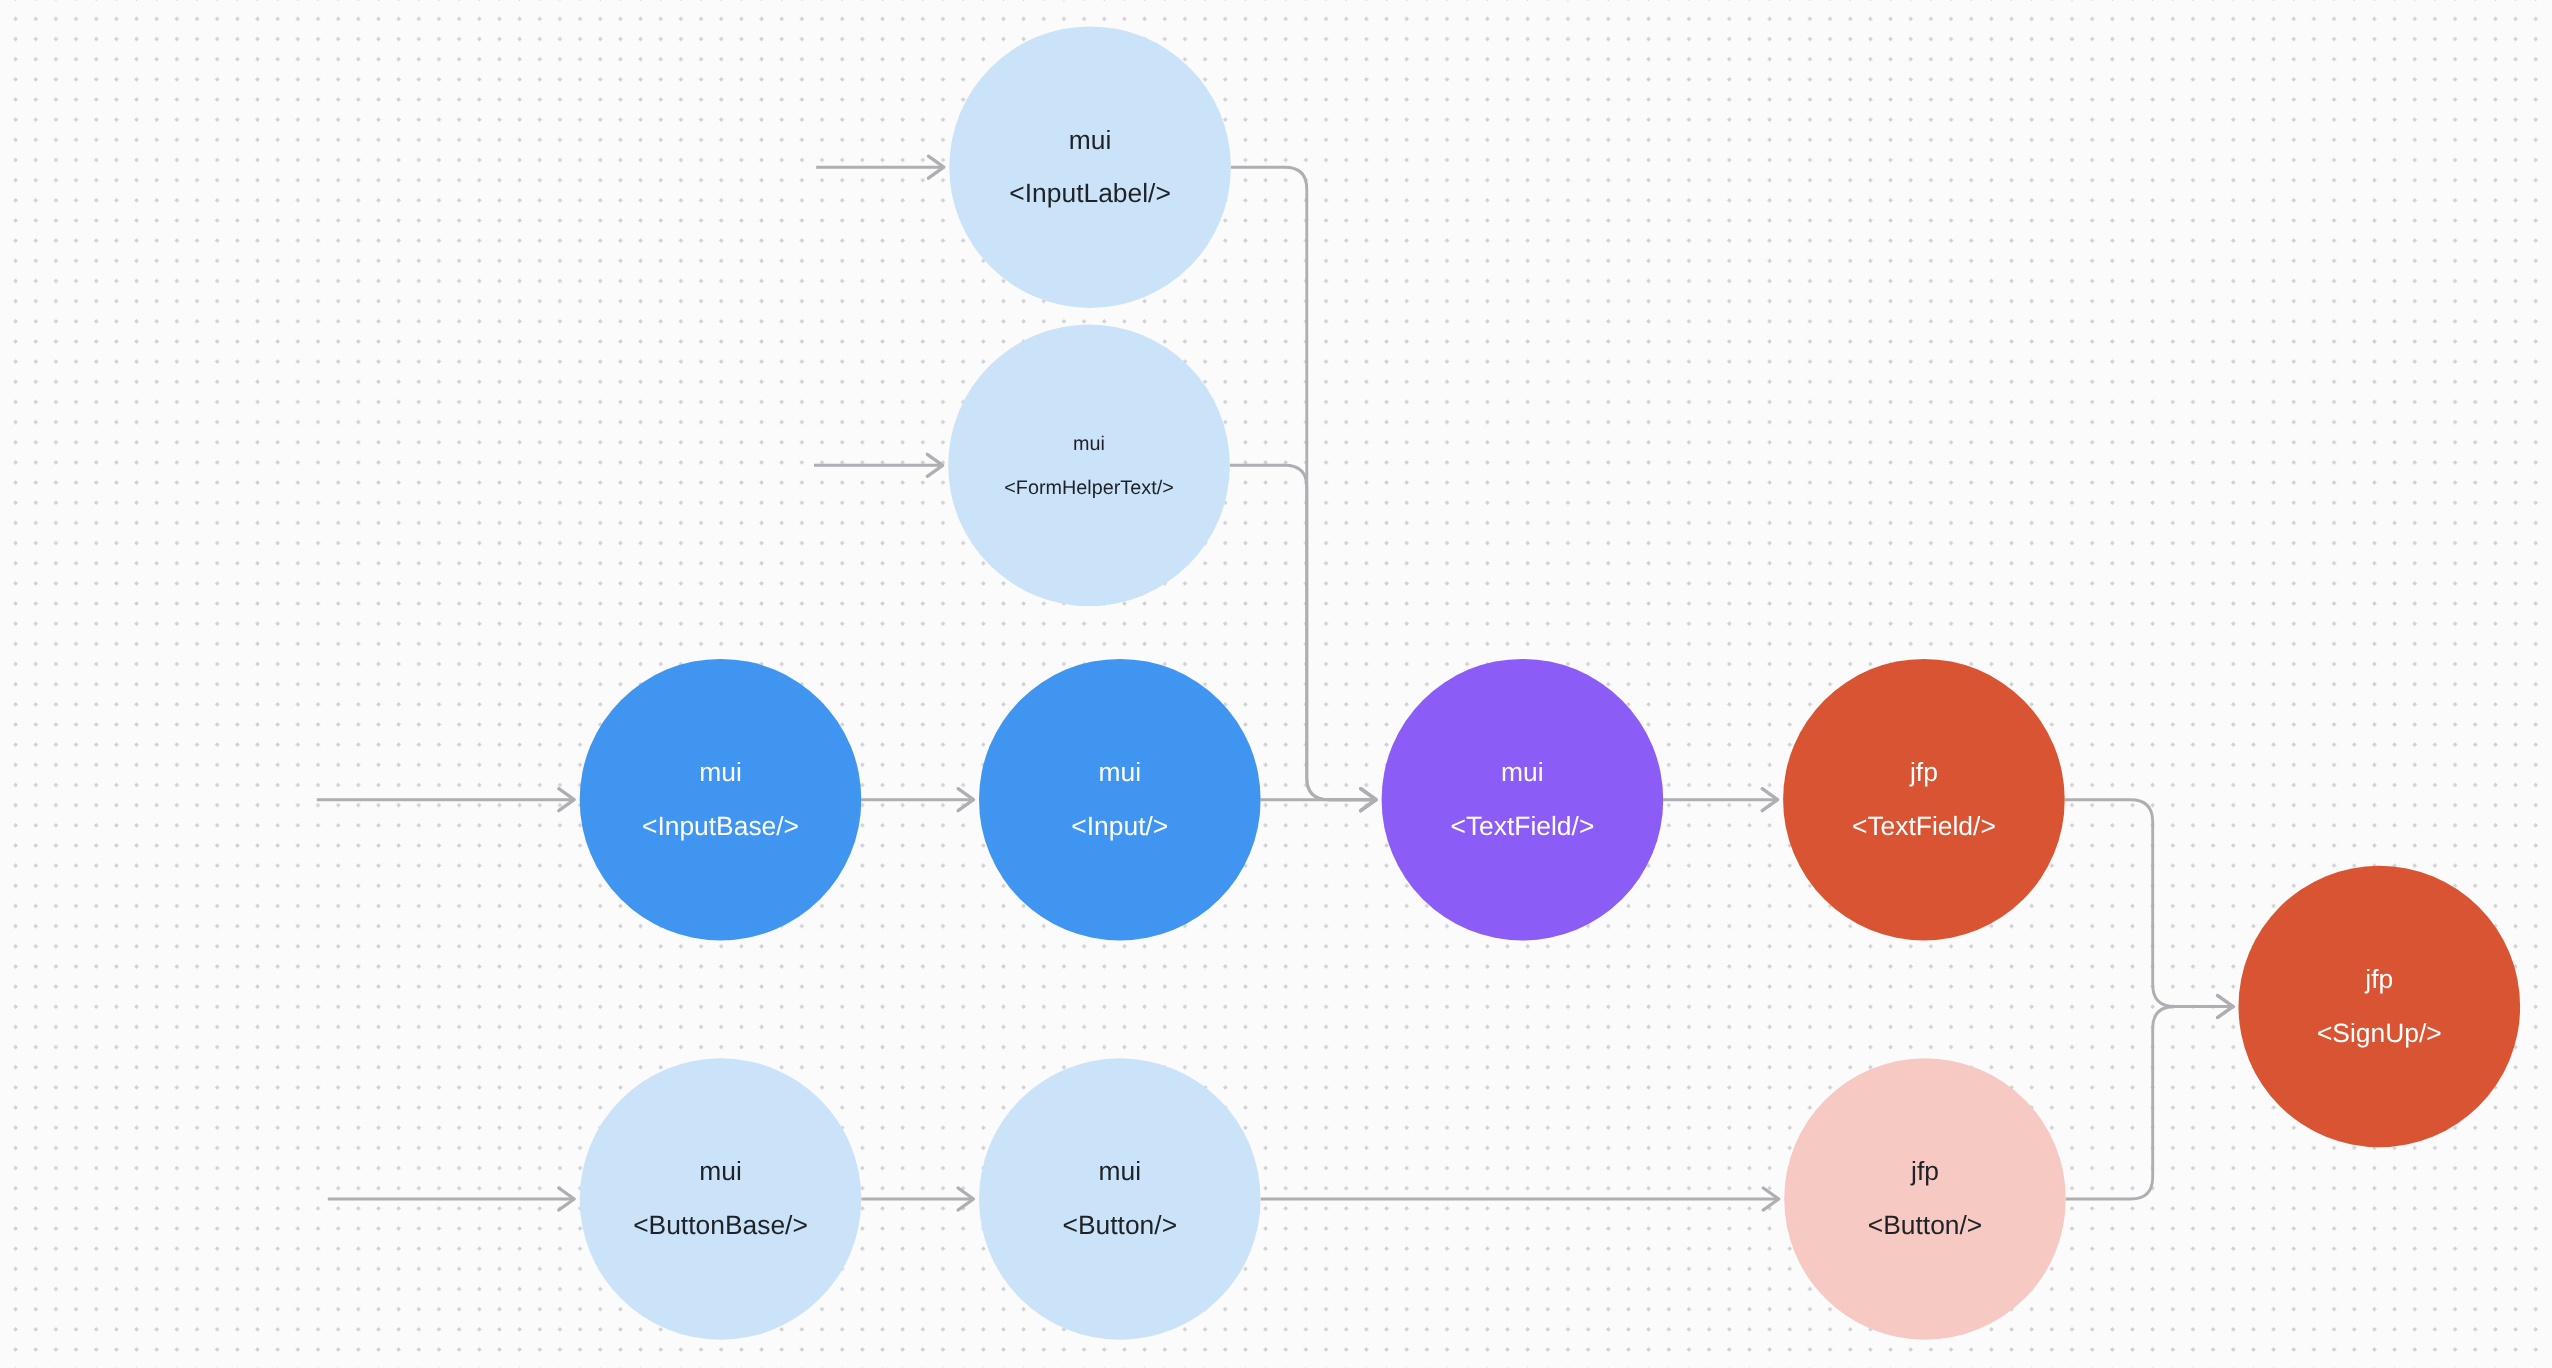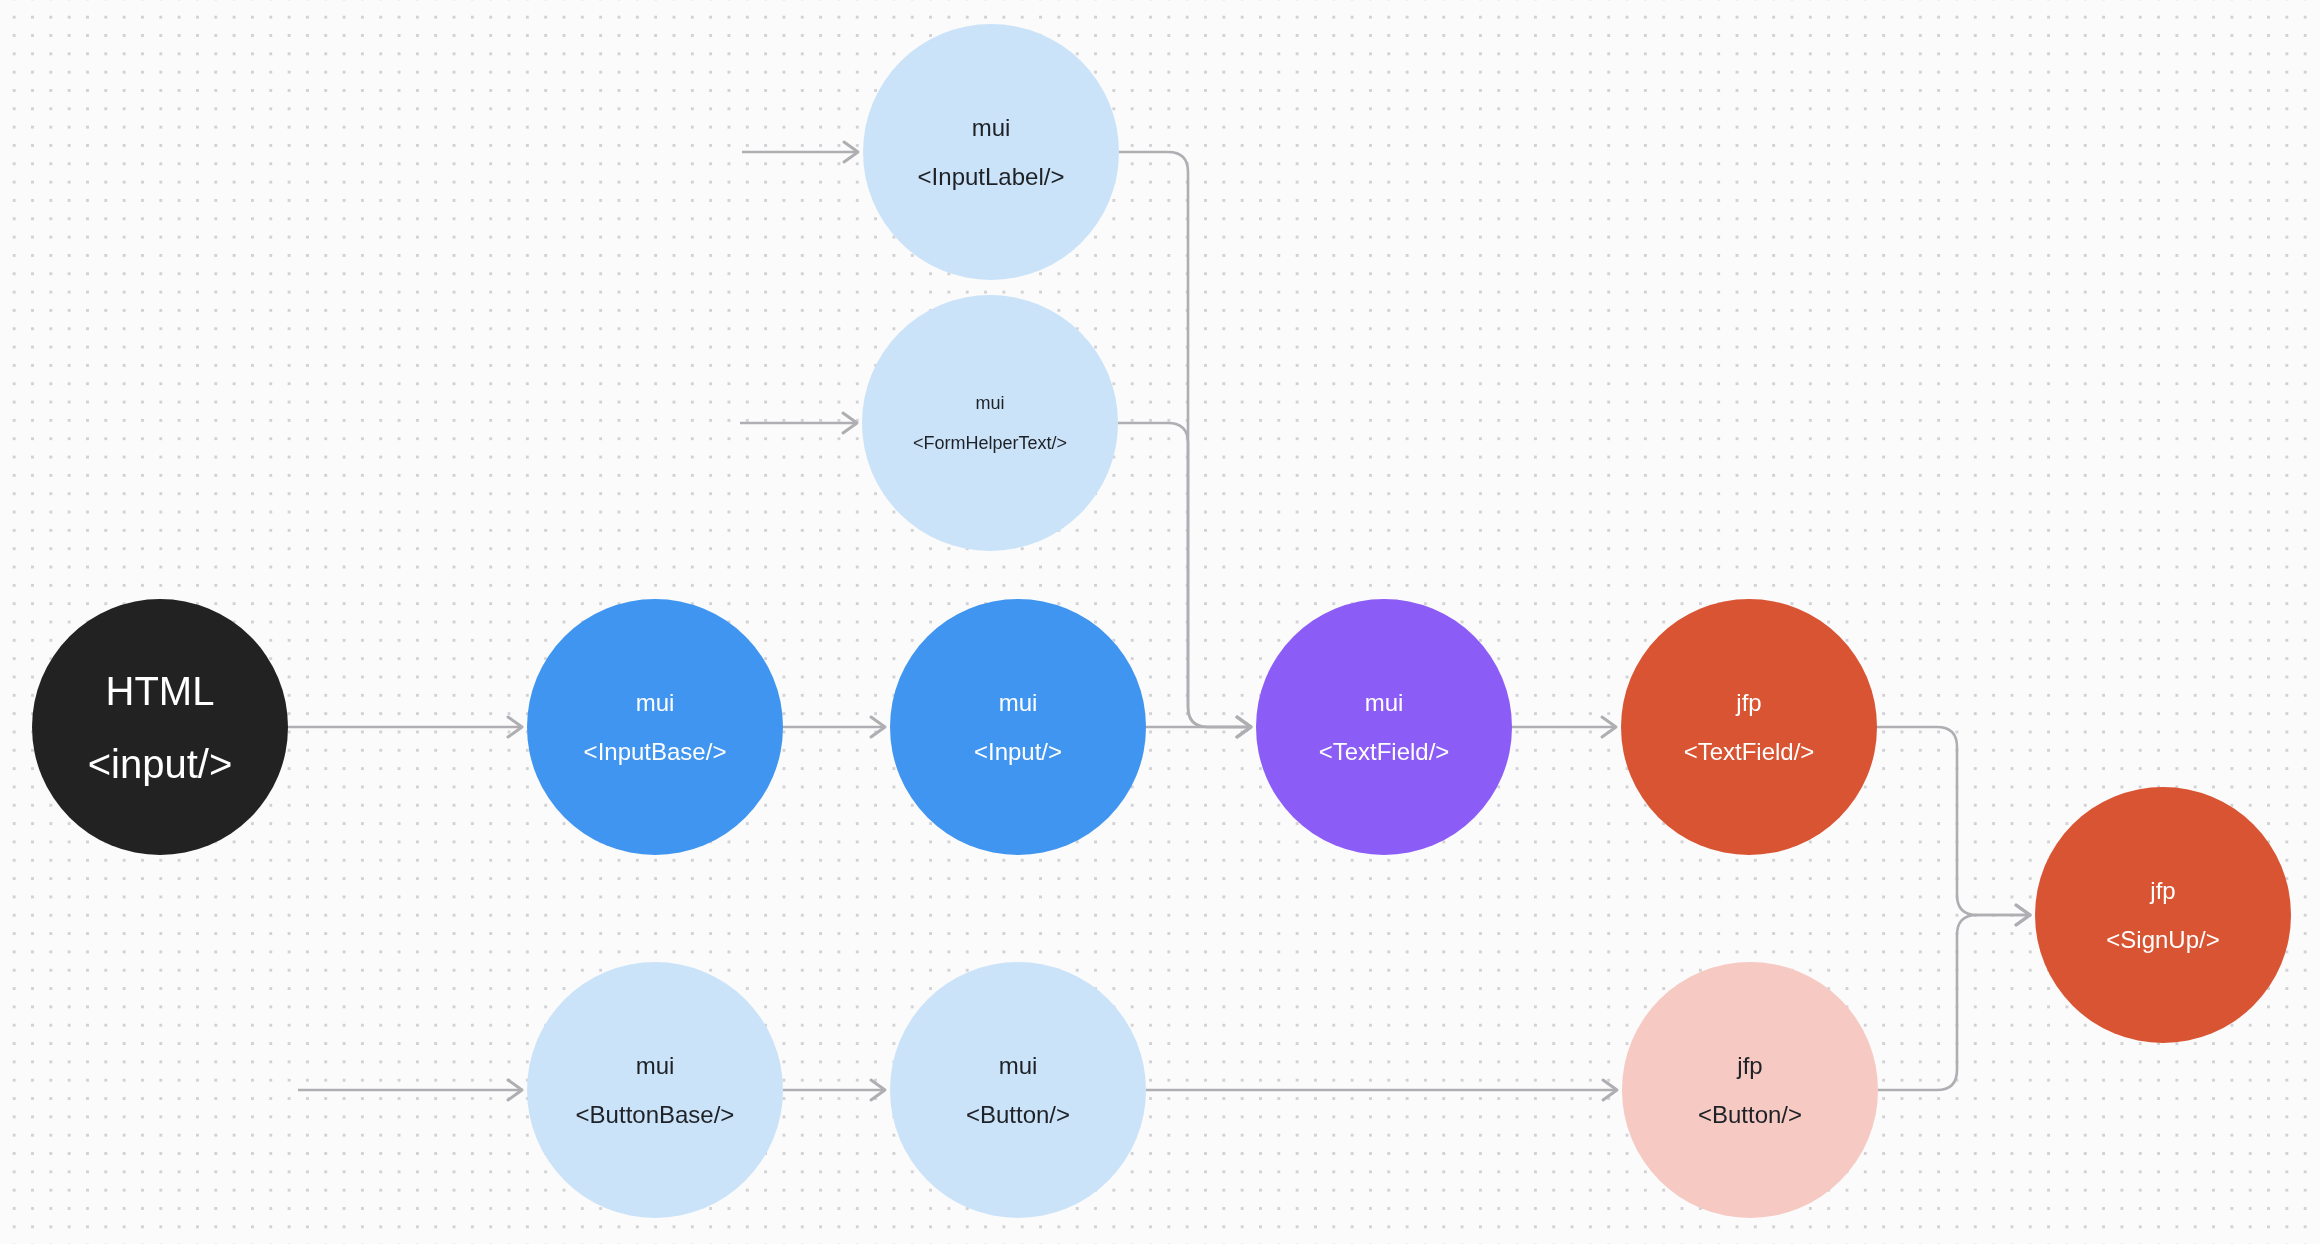--- a/index.html
+++ b/index.html
@@ -65,24 +65,20 @@
       <path d="M 1146 727 H 1251" class="edge" stroke="#aeaeb3" marker-end="url(#arrowhead)"></path>
       <path d="M 1119 152 H 1168 Q 1188 152 1188 172 V 707 Q 1188 727 1208 727 H 1251" class="edge" stroke="#aeaeb3" marker-end="url(#arrowhead)"></path>
       <path d="M 1118 423 H 1168 Q 1188 423 1188 443 V 707 Q 1188 727 1208 727 H 1251" class="edge" stroke="#aeaeb3" marker-end="url(#arrowhead)"></path>
       <path d="M 1512 727 H 1616" class="edge" stroke="#aeaeb3" marker-end="url(#arrowhead)"></path>
       <path d="M 1877 727 H 1937 Q 1957 727 1957 747 V 895 Q 1957 915 1977 915 H 2030" class="edge" stroke="#aeaeb3" marker-end="url(#arrowhead)"></path>
       <path d="M 298 1090 H 522" class="edge" stroke="#aeaeb3" marker-end="url(#arrowhead)"></path>
       <path d="M 783 1090 H 885" class="edge" stroke="#aeaeb3" marker-end="url(#arrowhead)"></path>
       <path d="M 1146 1090 H 1617" class="edge" stroke="#aeaeb3" marker-end="url(#arrowhead)"></path>
       <path d="M 1878 1090 H 1937 Q 1957 1090 1957 1070 V 935 Q 1957 915 1977 915 H 2030" class="edge" stroke="#aeaeb3" marker-end="url(#arrowhead)"></path>
     </svg>
-    <div class="node" style="left: 32px; top: 599px; width: 256px; height: 256px; background: rgb(34, 34, 34); color: rgb(255, 255, 255); font-size: 40px;">
-      <span>HTML</span>
-      <span>&lt;input/&gt;</span>
-    </div>
     <div class="node" style="left: 863px; top: 24px; width: 256px; height: 256px; background: rgb(203, 227, 249); color: rgb(30, 33, 38); font-size: 24px;">
       <span>mui</span>
       <span>&lt;InputLabel/&gt;</span>
     </div>
     <div class="node" style="left: 862px; top: 295px; width: 256px; height: 256px; background: rgb(203, 227, 249); color: rgb(30, 33, 38); font-size: 18px;">
       <span>mui</span>
       <span>&lt;FormHelperText/&gt;</span>
     </div>
     <div class="node" style="left: 527px; top: 599px; width: 256px; height: 256px; background: rgb(63, 149, 239); color: rgb(255, 255, 255); font-size: 24px;">
       <span>mui</span>

